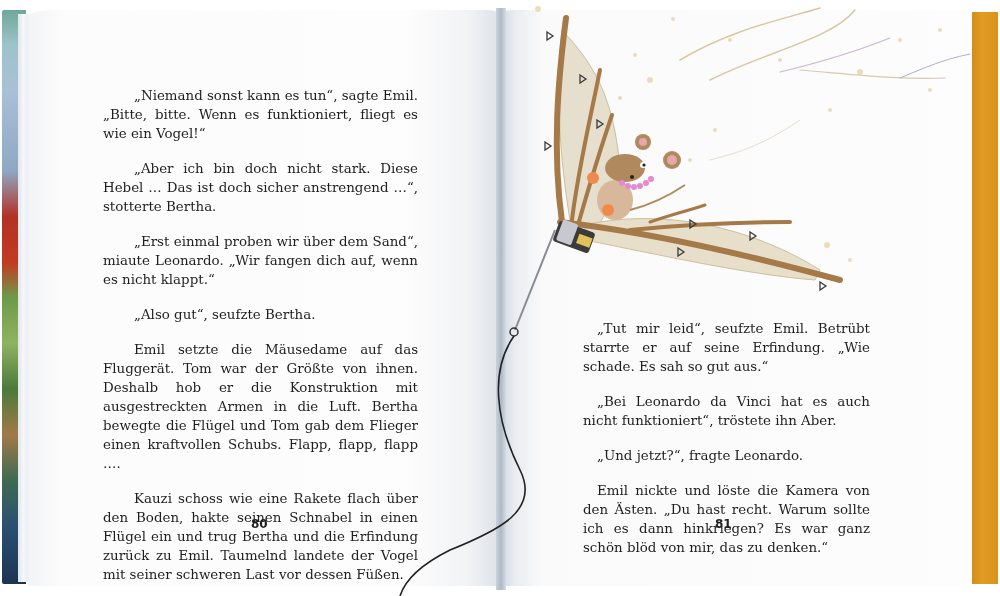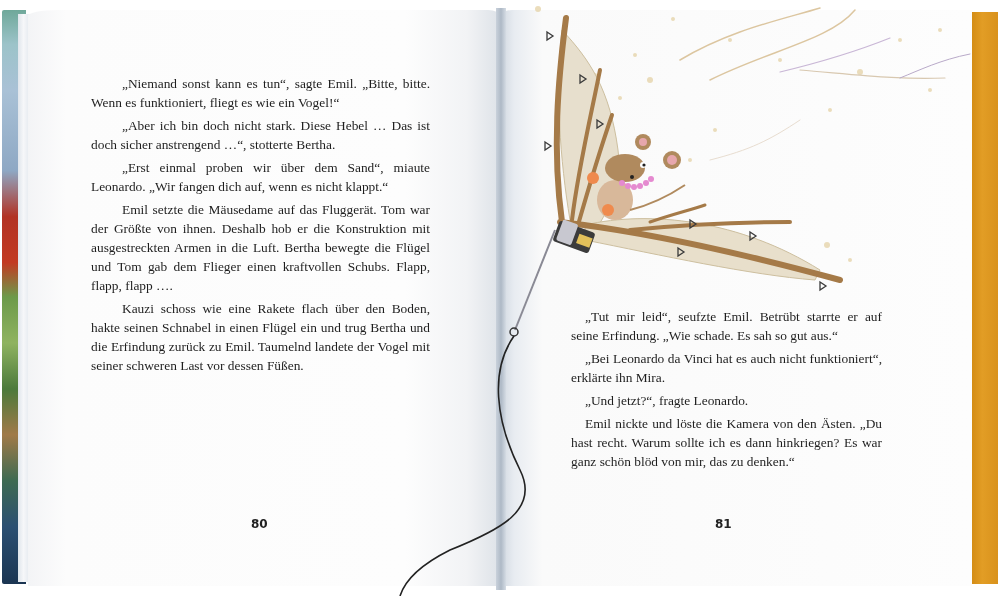--- a/index.html
+++ b/index.html
@@ -45,21 +45,21 @@
   }
   .text-block {
     position: absolute;
     font-size: 13.4px;
     line-height: 19px;
     color: #1e1e1e;
     text-align: justify;
   }
   .left-text { left: 87px; top: 70px; width: 347px; }
   .right-text { left: 567px; top: 303px; width: 319px; }
-  .text-block p { margin: 4px; text-indent: 0; font-family: Liberation Serif, serif; }
+  .text-block p { margin: 16px; text-indent: 0; }
   .text-block p.indent { text-indent: 31px; }
   .text-block p.indent-r { text-indent: 14px; }
   .page-number {
     position: absolute; font-family: "DejaVu Sans", sans-serif;
     font-size: 12px; font-weight: bold; color: #222;
   }
   .pn-left { left: 251px; top: 517px; }
   .pn-right { left: 715px; top: 517px; }
   .illustration { position: absolute; left: 500px; top: 0; width: 472px; height: 596px; pointer-events: none; }
   .string-overlay { position: absolute; left: 380px; top: 220px; width: 180px; height: 376px; pointer-events: none; }
@@ -161,25 +161,26 @@
 <svg class="string-overlay" viewBox="0 0 180 376" xmlns="http://www.w3.org/2000/svg">
   <path d="M 175 10 L 135 110" stroke="#8a8a95" stroke-width="2" fill="none"></path>
   <circle cx="134" cy="112" r="4" fill="none" stroke="#333" stroke-width="1.5"></circle>
   <path d="M 134 116 C 110 150, 115 200, 140 250 C 160 290, 120 310, 70 330 C 40 345, 25 360, 20 376" stroke="#222" stroke-width="1.6" fill="none"></path>
 </svg>
 
 <div class="text-block left-text">
   <p class="indent">„Niemand sonst kann es tun“, sagte Emil. „Bitte, bitte. Wenn es funktioniert, fliegt es wie ein Vogel!“</p>
   <p class="indent">„Aber ich bin doch nicht stark. Diese Hebel … Das ist doch sicher anstrengend …“, stotterte Bertha.</p>
   <p class="indent">„Erst einmal proben wir über dem Sand“, miaute Leonardo. „Wir fangen dich auf, wenn es nicht klappt.“</p>
+  <p class="indent">„Also gut“, seufzte Bertha.</p>
   <p class="indent">Emil setzte die Mäusedame auf das Fluggerät. Tom war der Größte von ihnen. Deshalb hob er die Konstruktion mit ausgestreckten Armen in die Luft. Bertha bewegte die Flügel und Tom gab dem Flieger einen kraftvollen Schubs. Flapp, flapp, flapp ….</p>
   <p class="indent">Kauzi schoss wie eine Rakete flach über den Boden, hakte seinen Schnabel in einen Flügel ein und trug Bertha und die Erfindung zurück zu Emil. Taumelnd landete der Vogel mit seiner schweren Last vor dessen Füßen.</p>
 </div>
 
 <div class="text-block right-text">
   <p class="indent-r">„Tut mir leid“, seufzte Emil. Betrübt starrte er auf seine Erfindung. „Wie schade. Es sah so gut aus.“</p>
-  <p class="indent-r">„Bei Leonardo da Vinci hat es auch nicht funktioniert“, erklärte ihn Mira.</p>
+  <p class="indent-r">„Bei Leonardo da Vinci hat es auch nicht funktioniert“, tröstete ihn Aber.</p>
   <p class="indent-r">„Und jetzt?“, fragte Leonardo.</p>
   <p class="indent-r">Emil nickte und löste die Kamera von den Ästen. „Du hast recht. Warum sollte ich es dann hinkriegen? Es war ganz schön blöd von mir, das zu denken.“</p>
 </div>
 
 <div class="page-number pn-left">80</div>
 <div class="page-number pn-right">81</div>
 
 </body></html>

